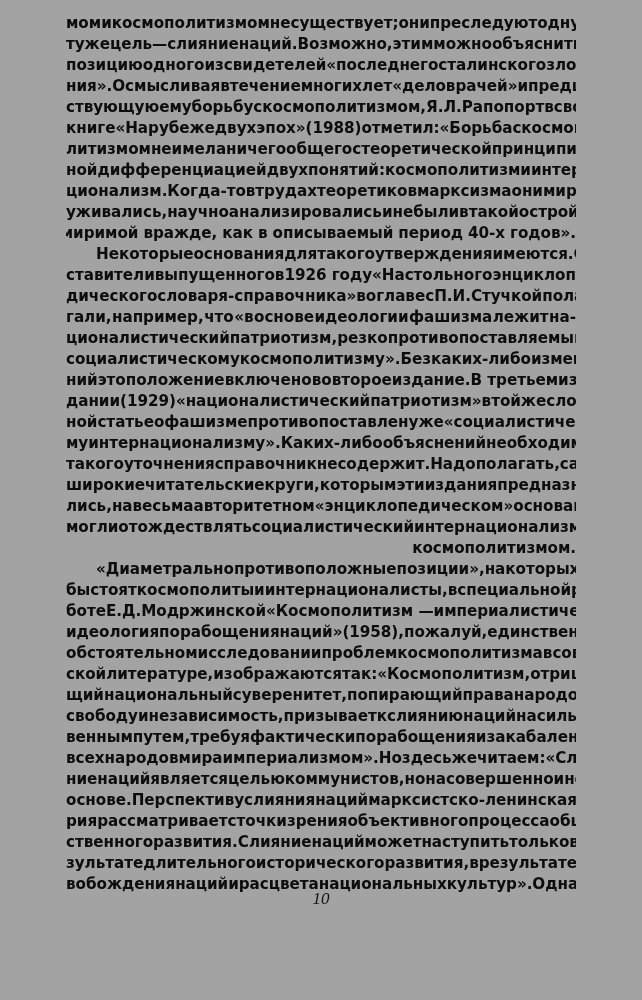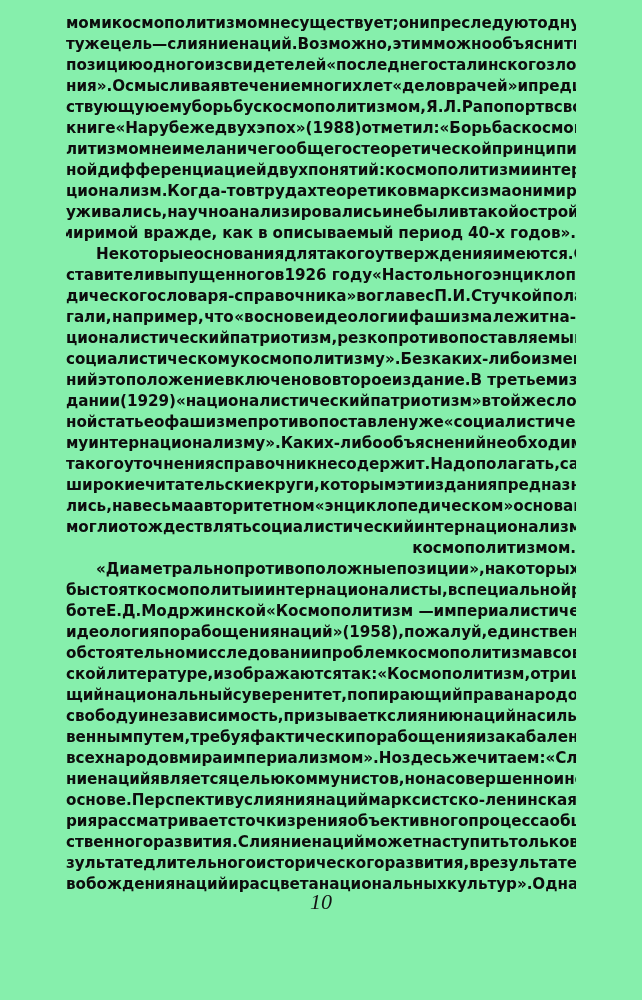--- a/index.html
+++ b/index.html
@@ -15,21 +15,21 @@
     font-family: "DejaVu Sans", sans-serif;
     color: #0d0d0d;
   }
 
   #page {
     position: absolute;
     left: 0;
     top: 0;
     width: 642px;
     height: 1000px;
-    background: #86efac;
+    background: #a3a3a3;
   }
 
   #textblock {
     position: absolute;
     left: 66px;
     top: 13px;
     width: 510px;
   }
 
   
@@ -66,21 +66,21 @@
   }
 
   #folio {
     position: absolute;
     left: 0;
     top: 889px;
     width: 642px;
     text-align: center;
     font-family: "Liberation Serif", serif;
     font-style: italic;
-    font-size: 22px;
+    font-size: 17px;
     color: #141414;
   }
 </style>
 </head>
 <body>
 
 <div id="page">
 
   <div id="textblock">
       <div class="ln just"><span class="w">мом</span><span class="w">и</span><span class="w">космополитизмом</span><span class="w">не</span><span class="w">существует;</span><span class="w">они</span><span class="w">преследуют</span><span class="w">одну</span></div>

